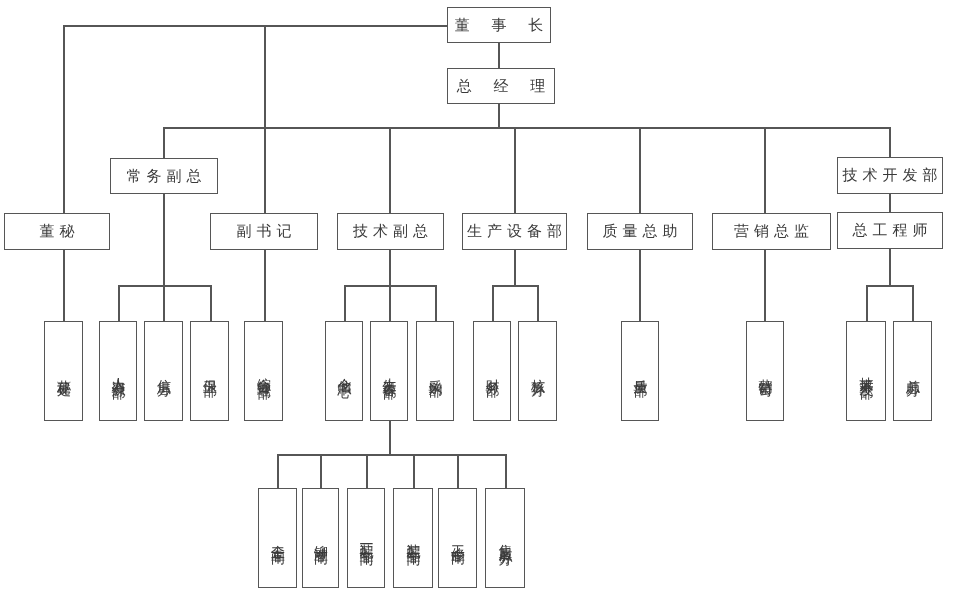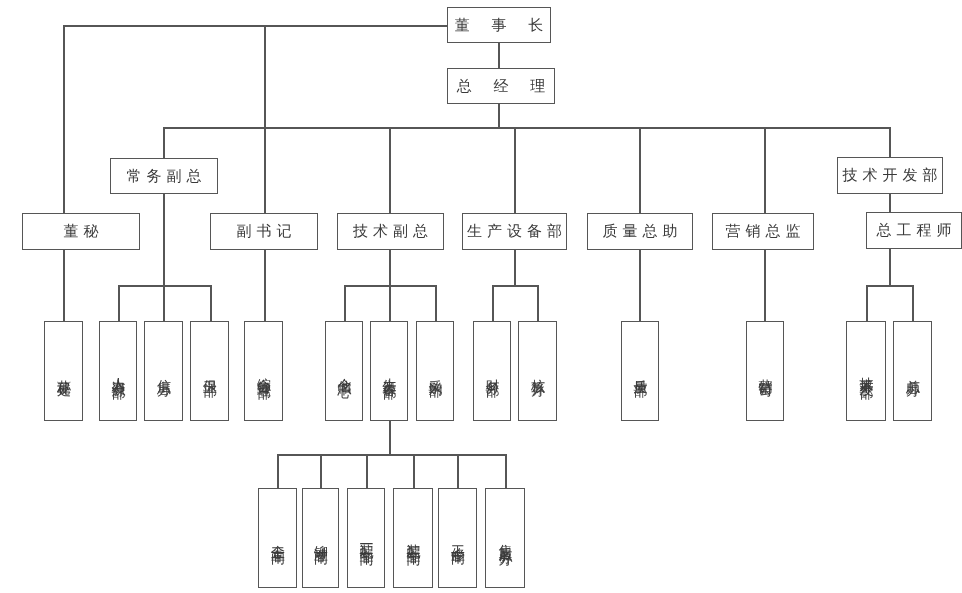--- a/index.html
+++ b/index.html
@@ -110,39 +110,39 @@
       <span>总 经 理</span>
     </div>
 
   <div class="node h-box" style="left:110px;top:158px;width:108px;height:36px;">
       <span>常务副总</span>
     </div>
   <div class="node h-box" style="left:837px;top:157px;width:106px;height:37px;">
       <span>技术开发部</span>
     </div>
 
-  <div class="node h-box" style="left:22px;top:213px;width:118px;height:37px;">
+  <div class="node h-box" style="left:4px;top:213px;width:106px;height:37px;">
       <span>董秘</span>
     </div>
   <div class="node h-box" style="left:210px;top:213px;width:108px;height:37px;">
       <span>副书记</span>
     </div>
   <div class="node h-box" style="left:337px;top:213px;width:107px;height:37px;">
       <span>技术副总</span>
     </div>
   <div class="node h-box" style="left:462px;top:213px;width:105px;height:37px;">
       <span>生产设备部</span>
     </div>
   <div class="node h-box" style="left:587px;top:213px;width:106px;height:37px;">
       <span>质量总助</span>
     </div>
-  <div class="node h-box" style="left:712px;top:213px;width:102px;height:37px;">
+  <div class="node h-box" style="left:712px;top:213px;width:119px;height:37px;">
       <span>营销总监</span>
     </div>
-  <div class="node h-box" style="left:866px;top:212px;width:96px;height:37px;">
+  <div class="node h-box" style="left:837px;top:212px;width:106px;height:37px;">
       <span>总工程师</span>
     </div>
 
   <div class="node v-box" style="left:44px;top:321px;width:39px;height:100px;">
       <span>董秘处</span>
     </div>
   <div class="node v-box" style="left:99px;top:321px;width:38px;height:100px;">
       <span>人力资源部</span>
     </div>
   <div class="node v-box" style="left:144px;top:321px;width:39px;height:100px;">

